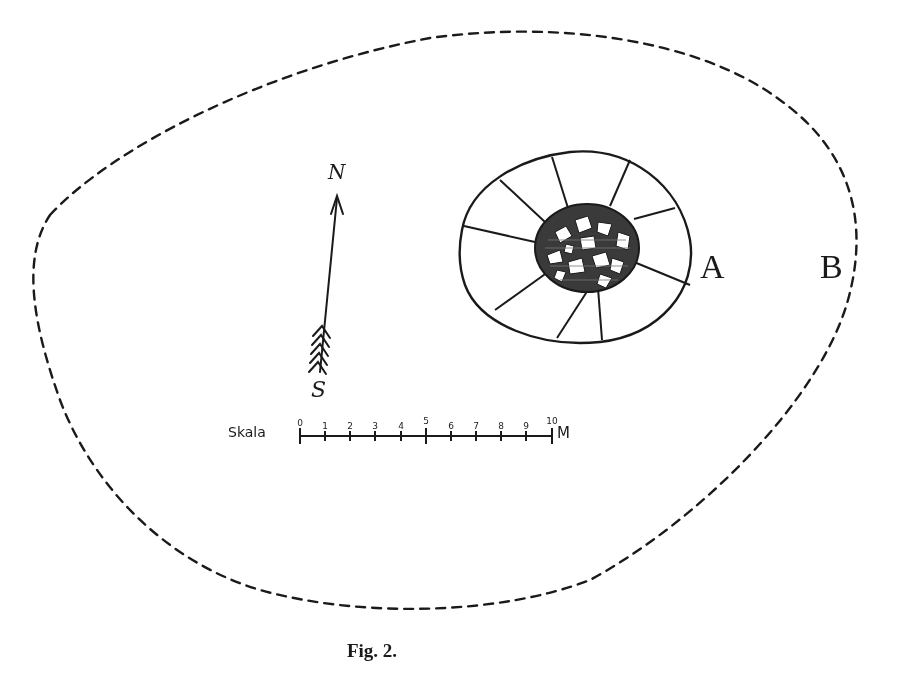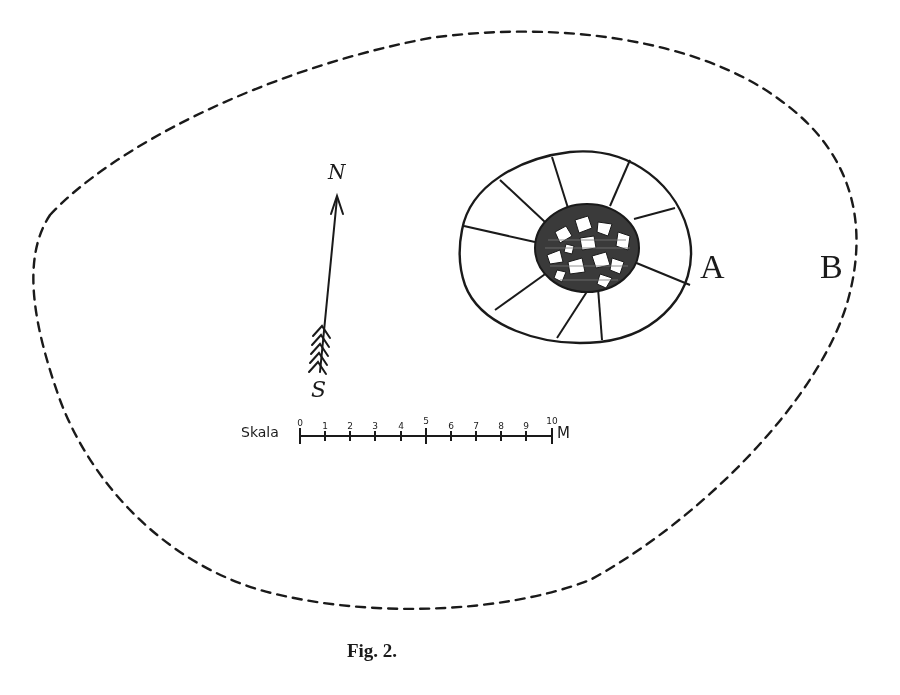--- a/index.html
+++ b/index.html
@@ -4,21 +4,21 @@
 <style>
   html, body { margin:0; padding:0; background:#ffffff; }
   body { width:900px; height:695px; position:relative; overflow:hidden; }
   #figure { position:absolute; left:0; top:0; }
   .lbl { position:absolute; color:#1a1a1a; }
   #caption { left:0; width:744px; top:640px; text-align:center; font-family:"Liberation Serif", serif; font-size:19px; font-weight:bold; }
   #label-a { left:700px; top:248px; font-size:34px; font-family:"Liberation Serif", serif; }
   #label-b { left:820px; top:248px; font-size:34px; font-family:"Liberation Serif", serif; }
   #label-n { left:328px; top:160px; font-size:20px; font-style:italic; font-family:"DejaVu Serif", serif; }
   #label-s { left:311px; top:377px; font-size:22px; font-style:italic; font-family:"DejaVu Serif", serif; }
-  #scale-title { left:228px; top:424px; font-size:14px; font-family:"DejaVu Sans", sans-serif;margin-left:13px; }
+  #scale-title { left:228px; top:424px; font-size:14px; font-family:"DejaVu Sans", sans-serif; }
   #scale-unit { left:557px; top:424px; font-size:15px; font-family:"DejaVu Sans", sans-serif; }
   .tick-lbl { position:absolute; font-size:9px; font-family:"DejaVu Sans", sans-serif; color:#222; transform:translateX(-50%); }
 </style>
 </head>
 <body>
 
 <svg id="figure" width="900" height="695" viewBox="0 0 900 695">
 
   <path d="M 50 215 C 110 150, 260 70, 430 38 C 560 20, 700 40, 780 100 C 850 150, 870 220, 848 300 C 820 400, 700 520, 590 580 C 500 615, 360 618, 260 590 C 160 560, 90 480, 60 400 C 35 330, 20 260, 50 215 Z" fill="none" stroke="#1a1a1a" stroke-width="2.4" stroke-dasharray="9 7" stroke-linecap="round"></path>
 

